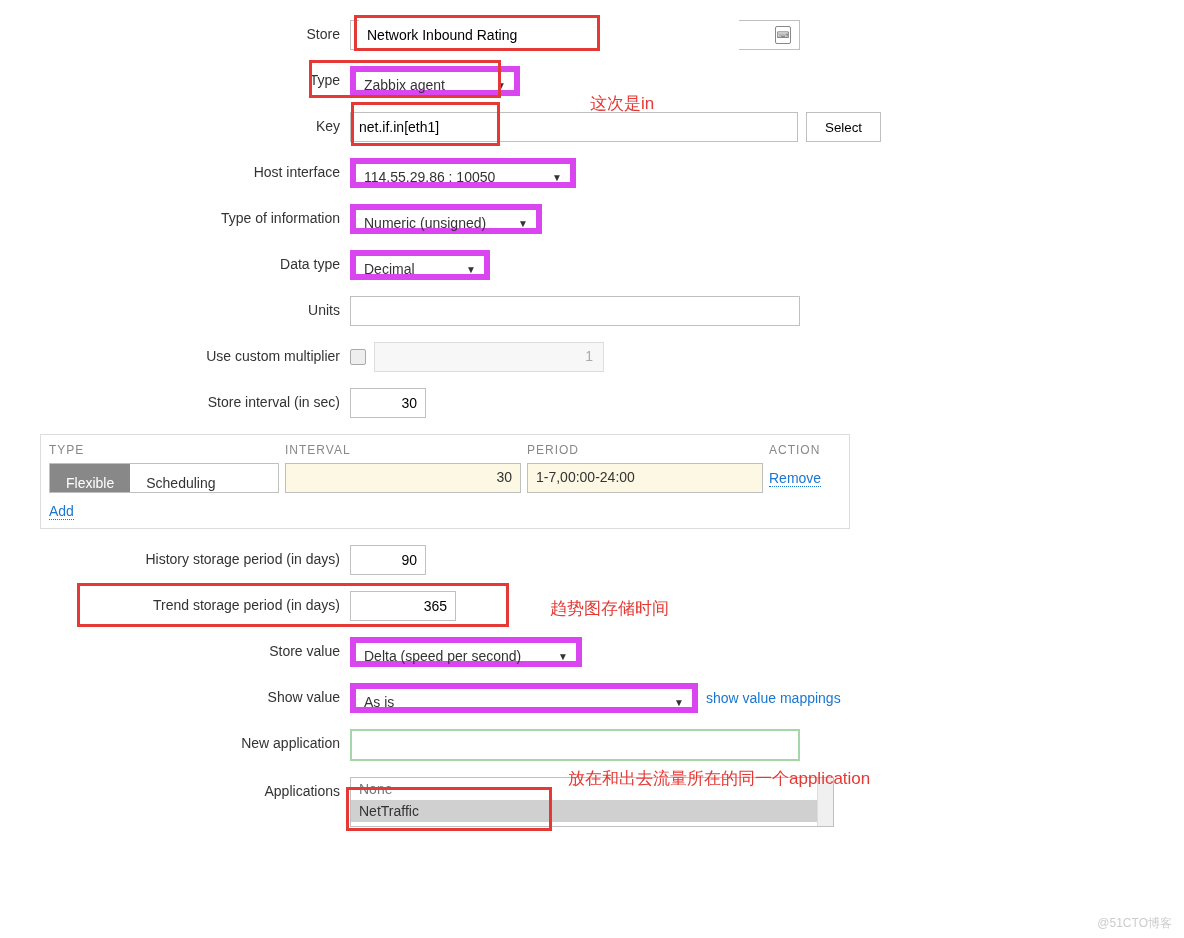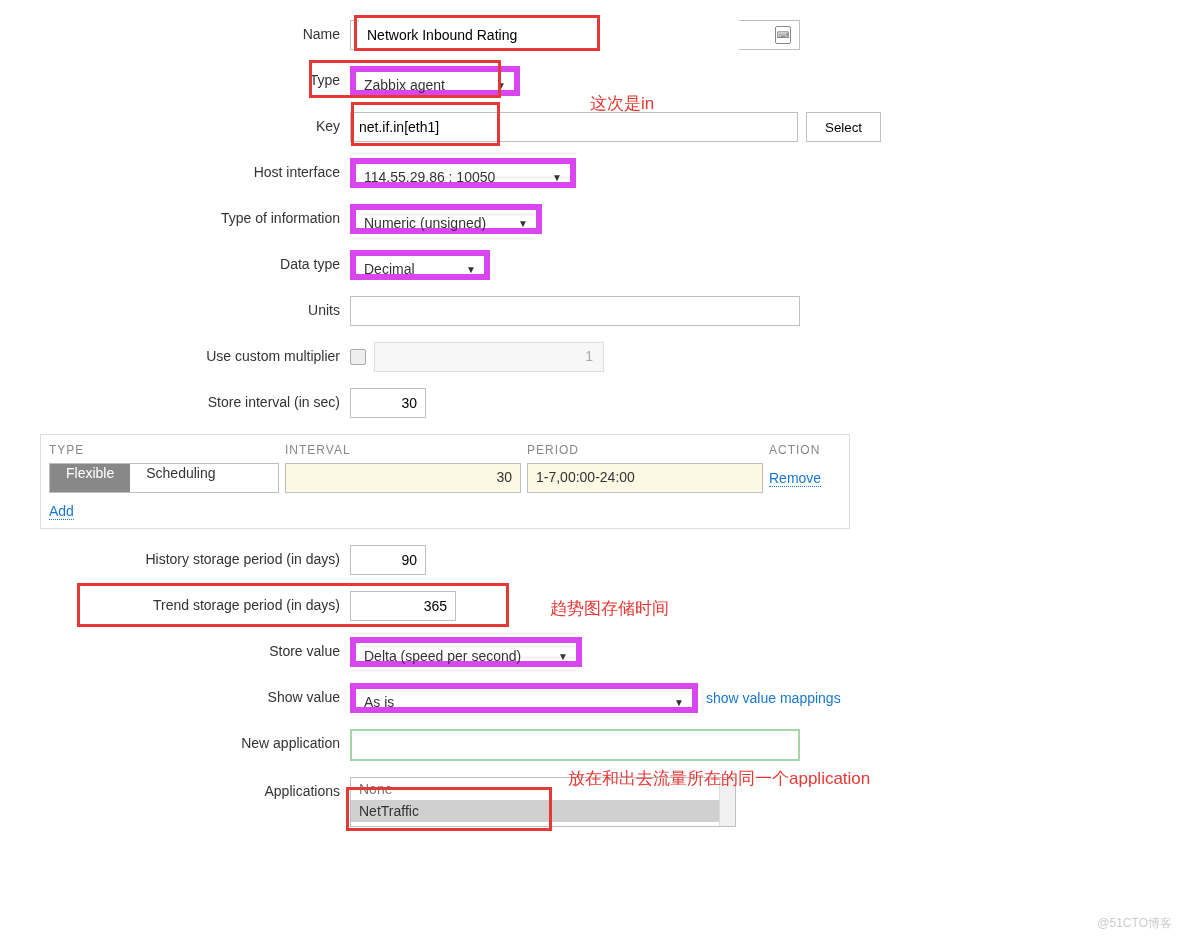--- a/index.html
+++ b/index.html
@@ -123,21 +123,21 @@
       grid-template-columns: 230px 236px 236px 80px;
       gap: 6px;
       align-items: center;
     }
     .seg {
       display: flex;
       border: 1px solid #c0c0c0;
       height: 30px;
     }
     .seg > div {
-      padding: 1px 16px;
+      padding: 11px 16px;
       cursor: pointer;
     }
     .seg .active {
       background: #888;
       color: #fff;
     }
     .yellow-input {
       border: 1px solid #c0c0c0;
       background: #fcf8e3;
       height: 30px;
@@ -158,21 +158,21 @@
       display: inline-block;
       cursor: pointer;
     }
     .green-box {
       border: 2px solid #a5d6a7;
       width: 450px;
       height: 32px;
     }
     .app-list {
       border: 1px solid #c0c0c0;
-      width: 386px;
+      width: 484px;
       height: 50px;
       overflow: hidden;
       position: relative;
     }
     .app-opt {
       padding: 3px 8px;
       cursor: pointer;
     }
     .app-opt.sel {
       background: #d0d0d0;
@@ -204,21 +204,21 @@
       bottom: 6px;
       right: 12px;
       color: #ccc;
       font-size: 12px;
     }
   </style>
 </head>
 <body>
 
 <div class="form-row" style="position:relative;">
-  <div class="label">Name</div>
+  <div class="label">Store</div>
   <div class="field">
     <div class="name-input-wrap">
       <input type="text" value="Network Inbound Rating" style="">
       <div class="kbd-icon">⌨</div>
     </div>
   </div>
   <div class="redbox" style="left:314px; top:-5px; width:246px; height:36px;"></div>
 </div>
 
 <div class="form-row">

